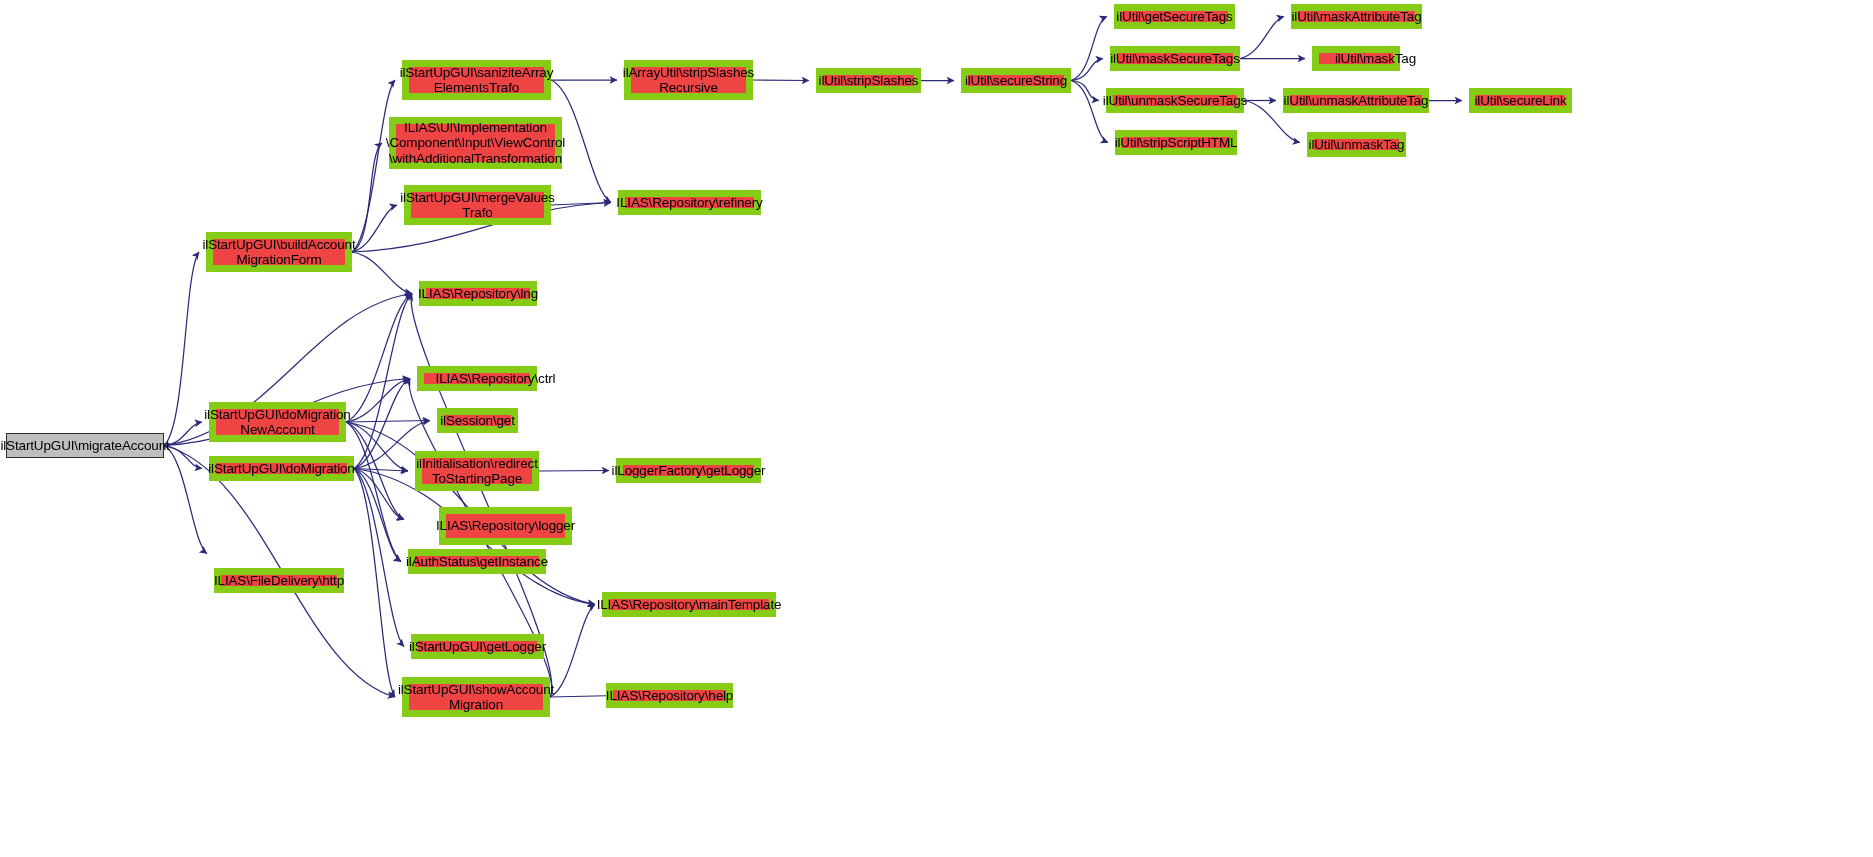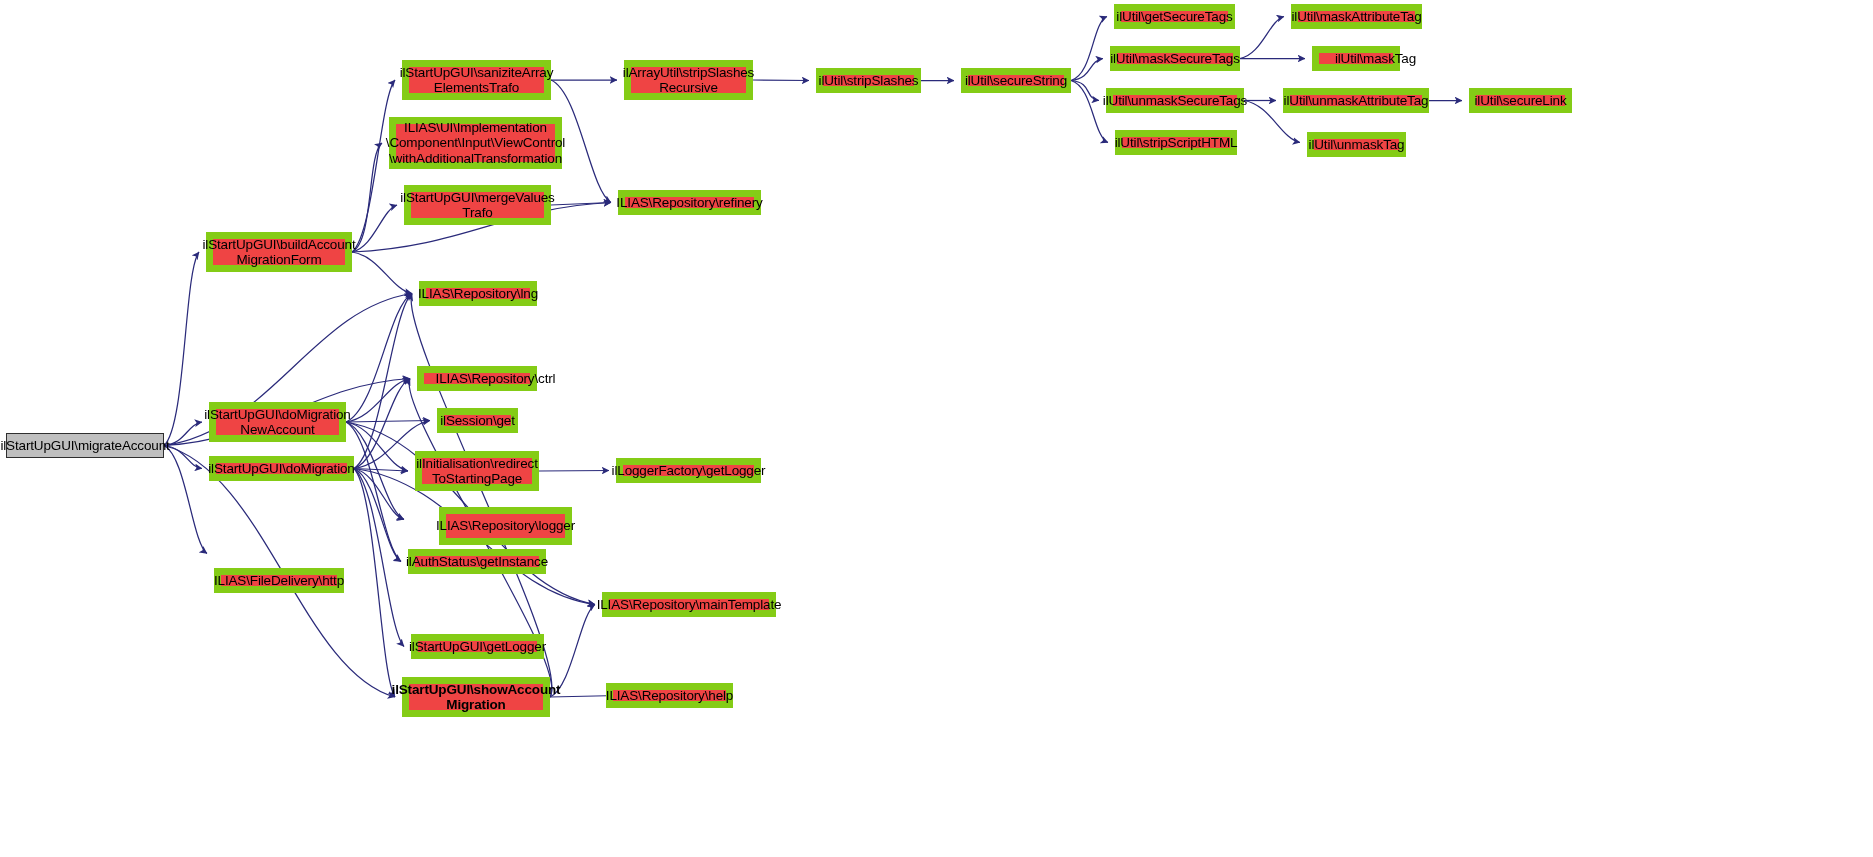--- a/index.html
+++ b/index.html
@@ -111,21 +111,21 @@
 Trafo</div>
       <div class="node" style="left: 618px; top: 190px; width: 143px; height: 25px;">ILIAS\Repository\refinery</div>
       <div class="node" style="left: 419px; top: 281px; width: 118px; height: 25px;">ILIAS\Repository\lng</div>
       <div class="node" style="left: 417px; top: 366px; width: 120px; height: 25px; padding-left: 40px;">ILIAS\Repository\ctrl</div>
       <div class="node" style="left: 437px; top: 408px; width: 81px; height: 25px;">ilSession\get</div>
       <div class="node" style="left: 415px; top: 451px; width: 124px; height: 40px;">ilInitialisation\redirect
 ToStartingPage</div>
       <div class="node" style="left: 411px; top: 507px; width: 133px; height: 38px; margin-left: 28px;">ILIAS\Repository\logger</div>
       <div class="node" style="left: 408px; top: 549px; width: 138px; height: 25px;">ilAuthStatus\getInstance</div>
       <div class="node" style="left: 411px; top: 634px; width: 133px; height: 25px;">ilStartUpGUI\getLogger</div>
-      <div class="node" style="left: 402px; top: 677px; width: 148px; height: 40px; font-weight: bold;">ilStartUpGUI\showAccount
+      <div class="node" style="left: 402px; top: 677px; width: 148px; height: 40px;">ilStartUpGUI\showAccount
 Migration</div>
       <div class="node" style="left: 616px; top: 458px; width: 145px; height: 25px;">ilLoggerFactory\getLogger</div>
       <div class="node" style="left: 602px; top: 592px; width: 174px; height: 25px;">ILIAS\Repository\mainTemplate</div>
       <div class="node" style="left: 606px; top: 683px; width: 127px; height: 25px;">ILIAS\Repository\help</div>
       <div class="node" style="left: 624px; top: 60px; width: 129px; height: 40px;">ilArrayUtil\stripSlashes
 Recursive</div>
       <div class="node" style="left: 816px; top: 68px; width: 105px; height: 25px;">ilUtil\stripSlashes</div>
       <div class="node" style="left: 961px; top: 68px; width: 110px; height: 25px;">ilUtil\secureString</div>
       <div class="node" style="left: 1114px; top: 4px; width: 121px; height: 25px;">ilUtil\getSecureTags</div>
       <div class="node" style="left: 1110px; top: 46px; width: 130px; height: 25px;">ilUtil\maskSecureTags</div>

